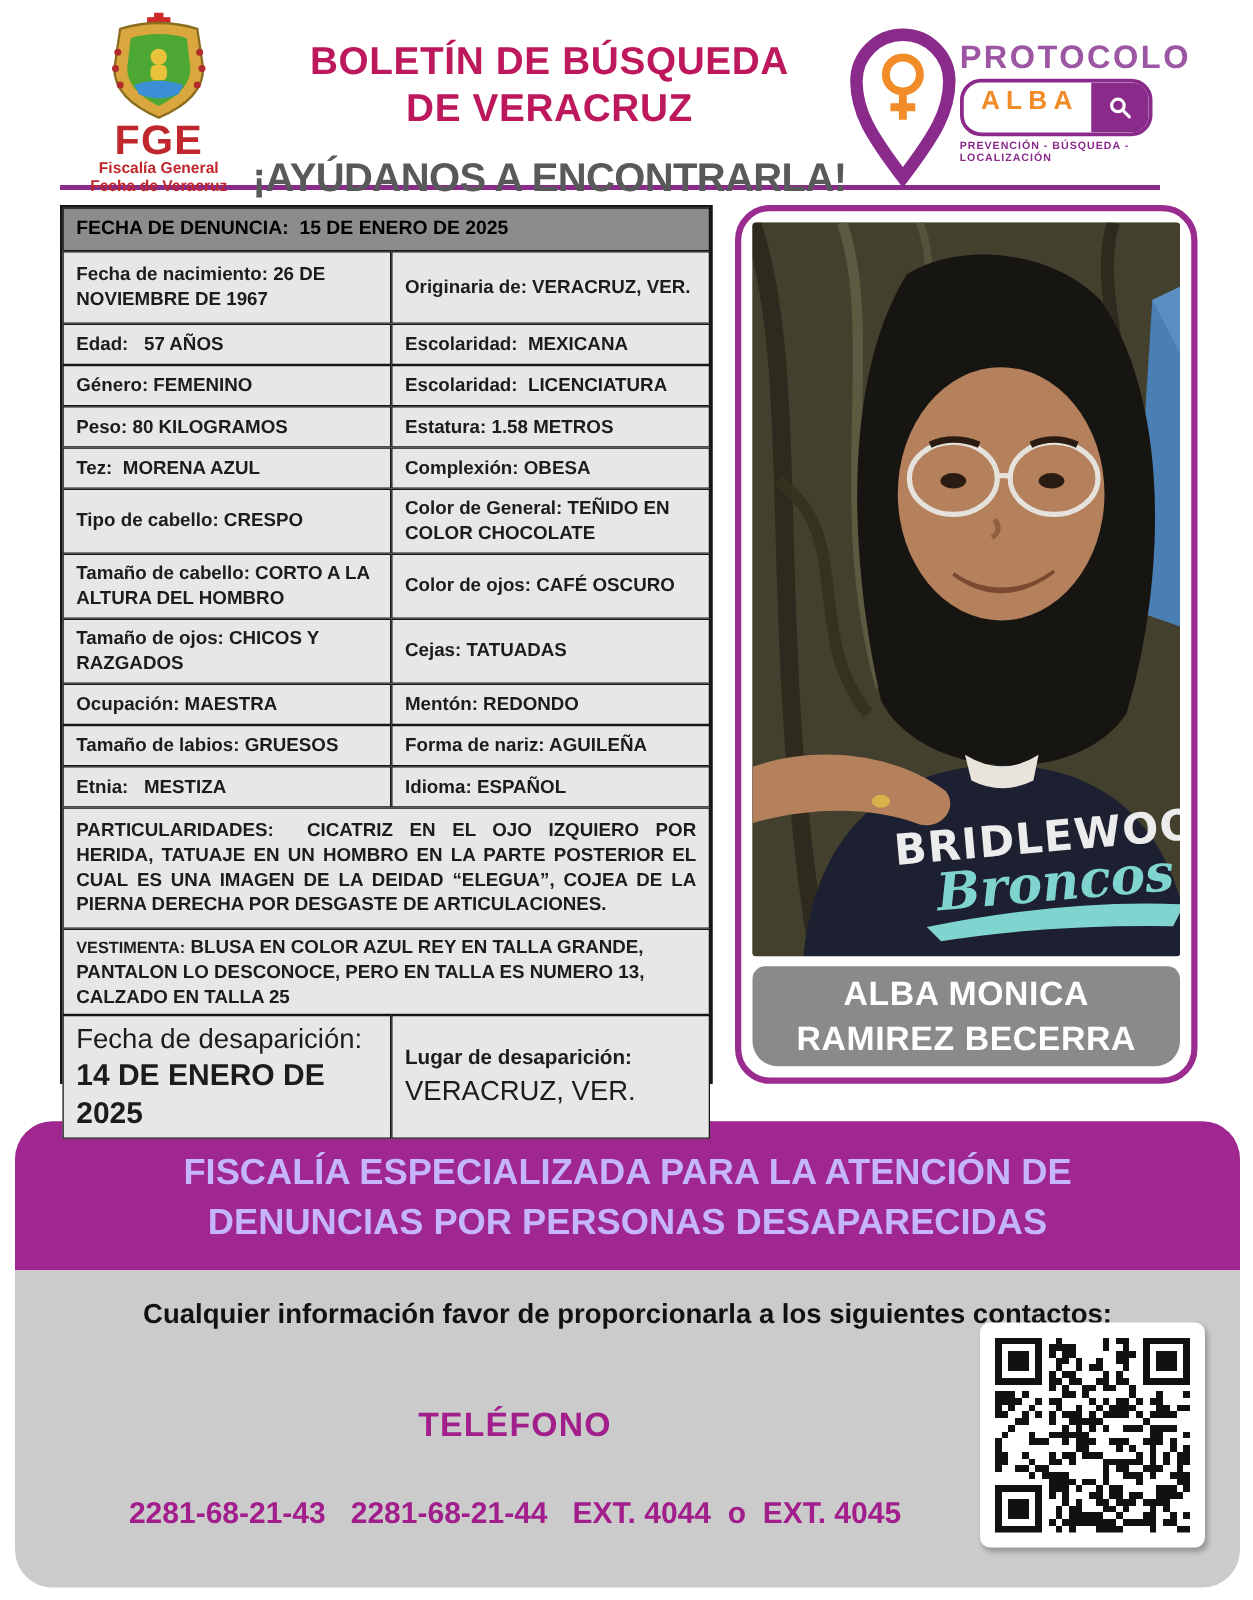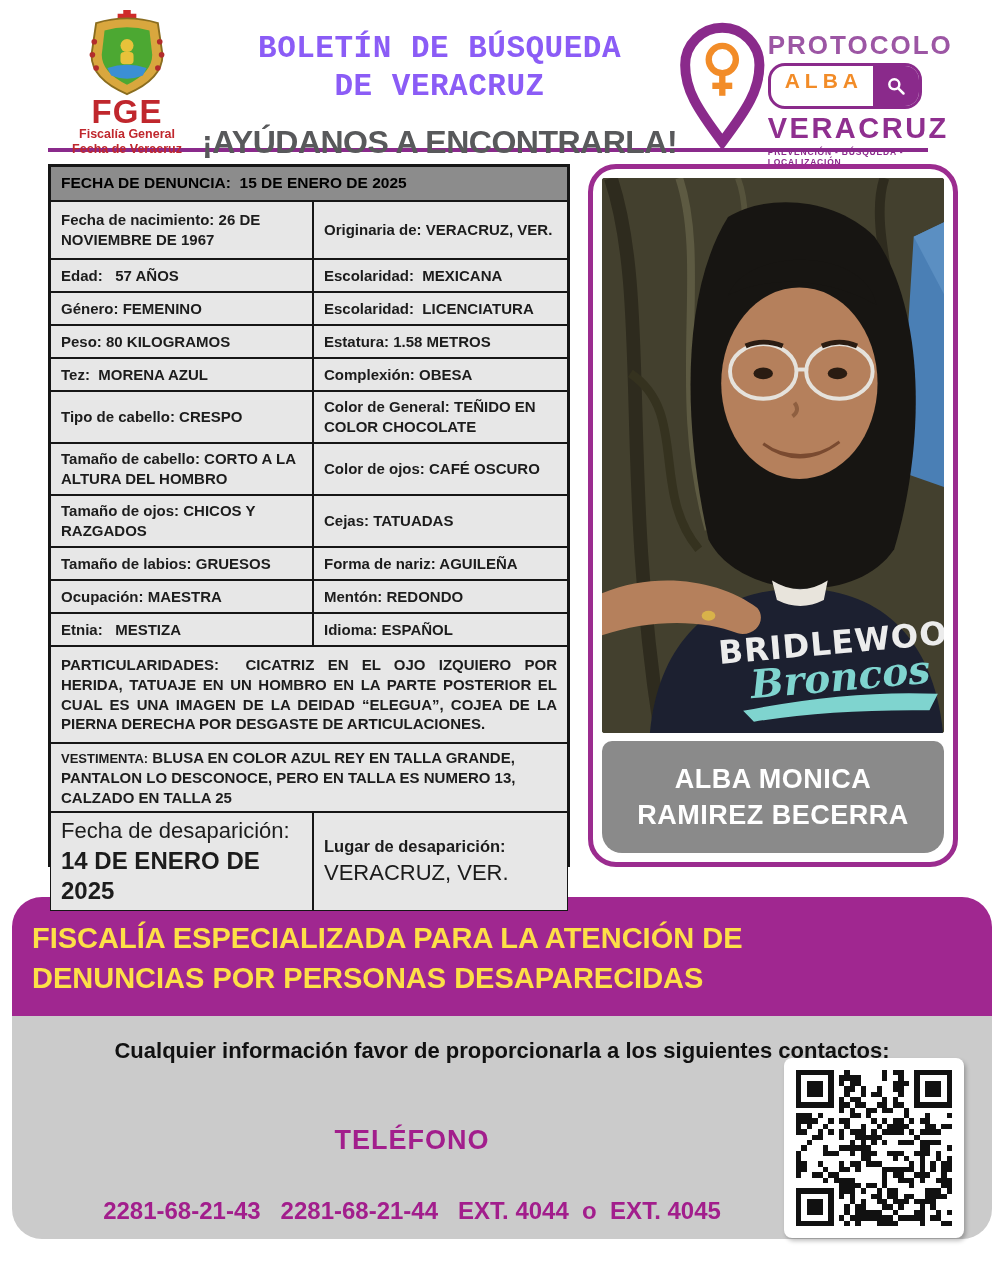--- a/index.html
+++ b/index.html
@@ -7,21 +7,21 @@
     width: 1002px; height: 1280px; background: #ffffff;
     font-family: "Liberation Sans", sans-serif; position: relative; overflow: hidden;
   }
   
   .header { display: flex; align-items: flex-start; padding-top: 10px; height: 146px; }
   .logo-col { width: 150px; margin-left: 52px; text-align: center; flex: 0 0 auto; }
   .logo-col svg { display: block; margin: 0 auto; }
   .fge-acronym { color: #C0272D; font-weight: 800; font-size: 33px; line-height: 0.95; letter-spacing: 1px; }
   .fge-sub { color: #C0272D; font-weight: 700; font-size: 12.5px; line-height: 1.1; margin-top: 1px; }
   .title-col { flex: 1 1 auto; text-align: center; padding-top: 20px; }
-  .main-title { color: #8b5cf6; font-weight: 800; font-size: 31px; line-height: 1.22; letter-spacing: 0.5px; font-family: Liberation Mono, monospace; }
+  .main-title { color: #be185d; font-weight: 800; font-size: 31px; line-height: 1.22; letter-spacing: 0.5px; }
   .subtitle { color: #58595B; font-weight: 900; font-size: 32px; margin-top: 18px; white-space: nowrap; letter-spacing: -0.5px; }
   .alba-col { flex: 0 0 auto; width: 300px; margin-right: 48px; display: flex; padding-top: 8px; }
   .alba-text { padding-top: 14px; }
   .alba-protocolo { color: #9C56A4; font-weight: 600; font-size: 26px; letter-spacing: 2px; line-height: 1; }
   .alba-pill { display: inline-flex; align-items: stretch; border: 3px solid #8A2A8B; border-radius: 17px; overflow: hidden; margin-top: 5px; height: 46px; background: #fff; }
   .alba-word { color: #F28C28; font-weight: 800; font-size: 21px; letter-spacing: 5px; padding: 3px 10px 0 14px; }
   .alba-mag { background: #8A2A8B; width: 46px; display: flex; align-items: center; justify-content: center; }
   .alba-veracruz { color: #8F2F8F; font-weight: 800; font-size: 29px; letter-spacing: 2.5px; line-height: 1.15; margin-top: 3px; }
   .alba-tagline { color: #8A2A8B; font-weight: 700; font-size: 8.5px; letter-spacing: 0.8px; margin-top: 2px; }
   .divider { height: 4px; background: #8A2A8B; margin: 2px 74px 0 48px; }
@@ -49,34 +49,34 @@
   .place-label { font-size: 16.5px; font-weight: 700; }
   .place-value { font-size: 22px; font-weight: 400; }
   
   .photo-frame {
     flex: 1 1 auto; border: 5px solid #9B2C8F; border-radius: 28px; background: #fff;
     padding: 9px; display: flex; flex-direction: column; height: 703px;
   }
   .photo { flex: 1 1 auto; overflow: hidden; border-radius: 3px; background: #4a4a38; }
   .photo svg { display: block; width: 100%; height: 100%; }
   .name-plate {
-    flex: 0 0 auto; height: 112px; margin-top: 8px; background: #8A8A8A;
+    flex: 0 0 auto; height: 80px; margin-top: 8px; background: #8A8A8A;
     border-radius: 10px 10px 20px 20px; color: #fff; font-weight: 800; font-size: 27px;
     display: flex; flex-direction: column; align-items: center; justify-content: center; line-height: 1.35;
     letter-spacing: 0.5px;
   }
   
   .banner {
     margin: 30px 10px 0 12px; background: #A02790; border-radius: 30px 30px 0 0;
-    color: #fde047; font-weight: 800; font-size: 29px; line-height: 1.38;
+    color: #c4b5fd; text-align: center; font-weight: 800; font-size: 29px; line-height: 1.38;
     padding: 21px 20px 18px 20px;
   }
   .contact-box {
     margin: 0 10px 0 12px; background: #CBCBCB; border-radius: 0 0 30px 30px;
-    height: 223px; position: relative; padding-top: 22px;
+    height: 254px; position: relative; padding-top: 22px;
   }
   .contact-heading { text-align: center; font-weight: 700; font-size: 22px; color: #111; }
   .contact-left { width: 800px; text-align: center; white-space: pre-wrap; }
   .tel-heading { font-size: 27px; font-weight: 800; color: #A21E8C; margin-top: 25px; letter-spacing: 1px; }
   .tel-numbers { font-size: 24px; font-weight: 800; color: #A21E8C; margin-top: 5px; }
   .qr-box {
     position: absolute; right: 28px; top: 42px; width: 180px; height: 180px;
     background: #fff; border-radius: 8px; padding: 12px; box-shadow: 2px 3px 4px rgba(0,0,0,0.25);
   }
   .qr-box svg { width: 100%; height: 100%; display: block; }
@@ -123,21 +123,20 @@
       <div class="alba-protocolo">PROTOCOLO</div>
       <div class="alba-pill">
         <span class="alba-word">ALBA</span>
         <span class="alba-mag">
           <svg width="20" height="20" viewBox="0 0 24 24">
             <circle cx="10" cy="10" r="6" fill="none" stroke="#fff" stroke-width="3"></circle>
             <line x1="14.5" y1="14.5" x2="21" y2="21" stroke="#fff" stroke-width="3" stroke-linecap="round"></line>
           </svg>
         </span>
       </div>
-      <div class="alba-veracruz">VERACRUZ</div>
       <div class="alba-tagline">PREVENCIÓN - BÚSQUEDA - LOCALIZACIÓN</div>
     </div>
   </div>
 </div>
 <div class="divider"></div>
 
 <div class="main">
 
   <div class="info-table">
     <div class="trow thead">
@@ -169,26 +168,26 @@
     </div>
     <div class="trow h-m">
       <div class="cell left">Tamaño de cabello: CORTO A LA ALTURA DEL HOMBRO</div>
       <div class="cell right">Color de ojos: CAFÉ OSCURO</div>
     </div>
     <div class="trow h-m">
       <div class="cell left">Tamaño de ojos: CHICOS Y RAZGADOS</div>
       <div class="cell right">Cejas: TATUADAS</div>
     </div>
     <div class="trow h-s">
+      <div class="cell left">Ocupación: MAESTRA</div>
+      <div class="cell right">Mentón: REDONDO</div>
+    </div>
+    <div class="trow h-s">
       <div class="cell left">Tamaño de labios: GRUESOS</div>
       <div class="cell right">Forma de nariz: AGUILEÑA</div>
-    </div>
-    <div class="trow h-s">
-      <div class="cell left">Ocupación: MAESTRA</div>
-      <div class="cell right">Mentón: REDONDO</div>
     </div>
     <div class="trow h-s">
       <div class="cell left">Etnia:   MESTIZA</div>
       <div class="cell right">Idioma: ESPAÑOL</div>
     </div>
     <div class="trow">
       <div class="cell full partic">PARTICULARIDADES:  CICATRIZ EN EL OJO IZQUIERO POR HERIDA, TATUAJE EN UN HOMBRO EN LA PARTE POSTERIOR EL CUAL ES UNA IMAGEN DE LA DEIDAD “ELEGUA”, COJEA DE LA PIERNA DERECHA POR DESGASTE DE ARTICULACIONES.</div>
     </div>
     <div class="trow">
       <div class="cell full vest">

